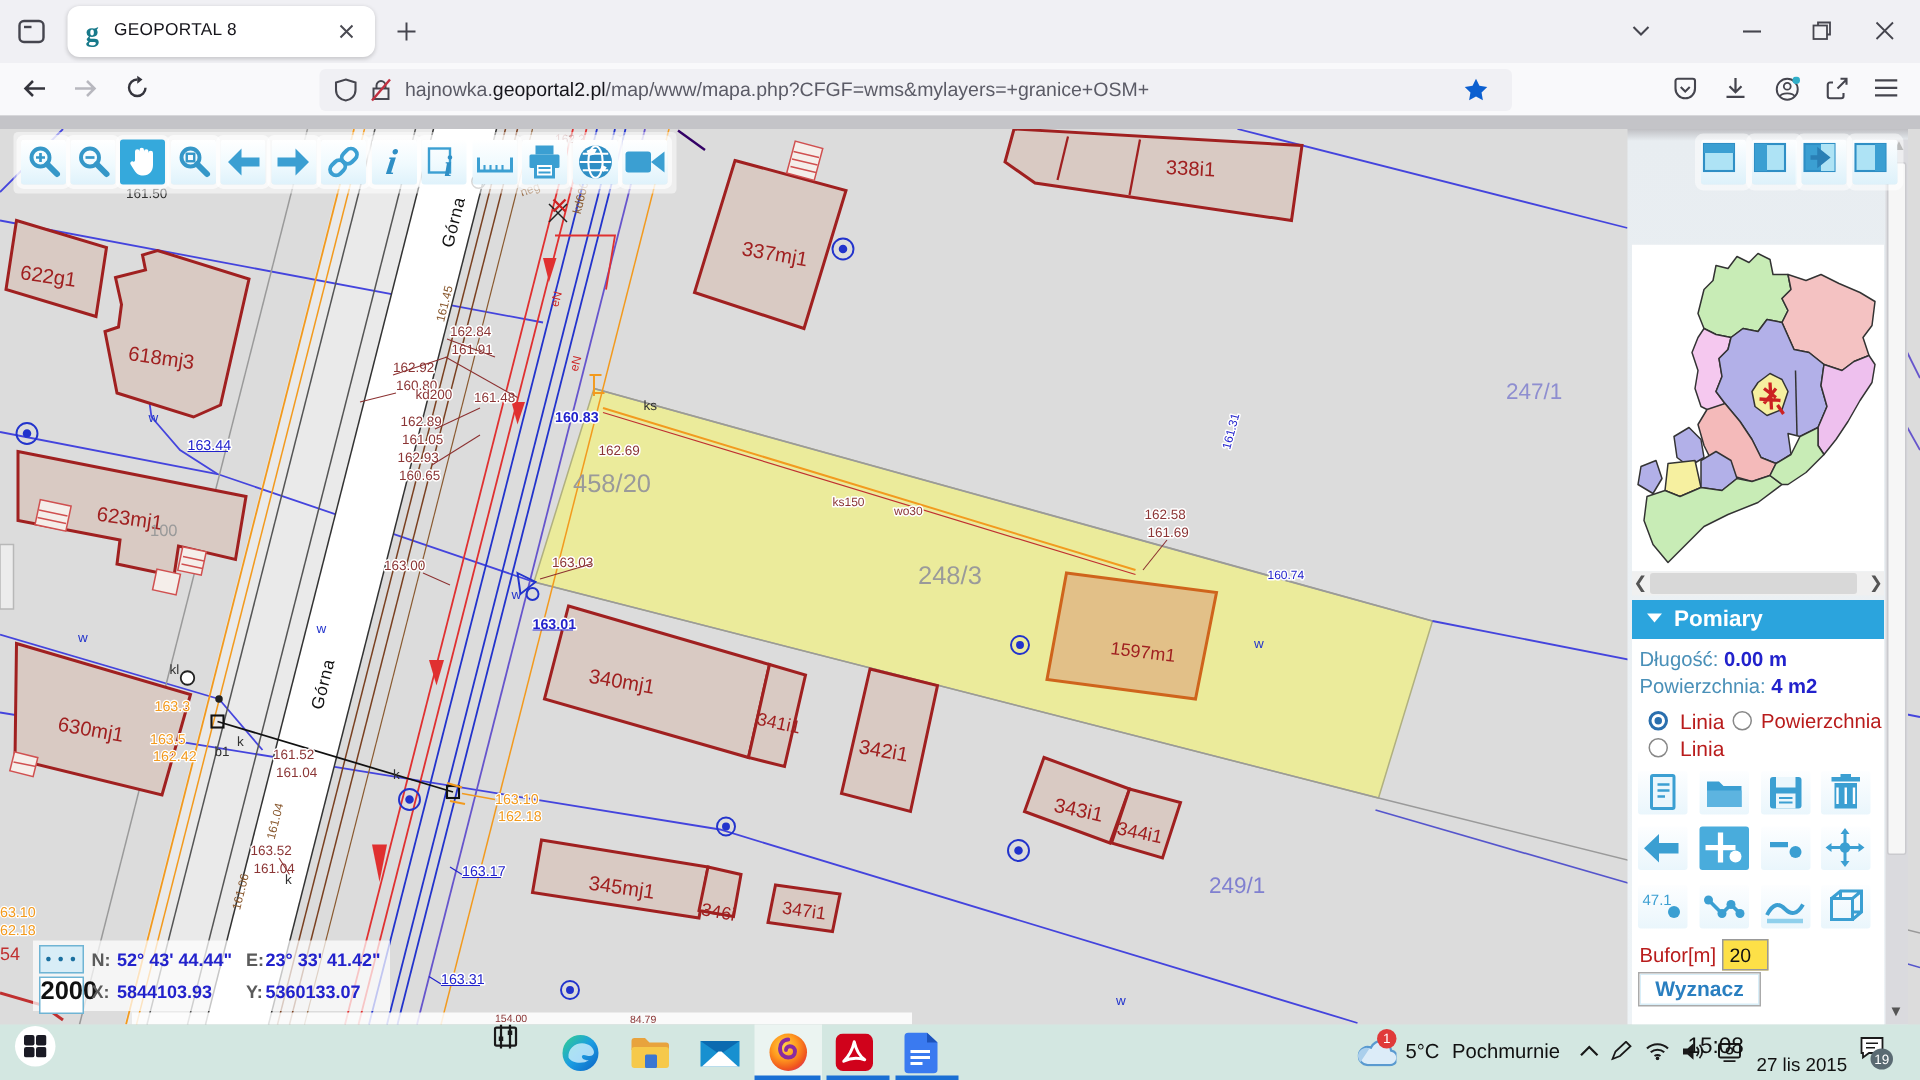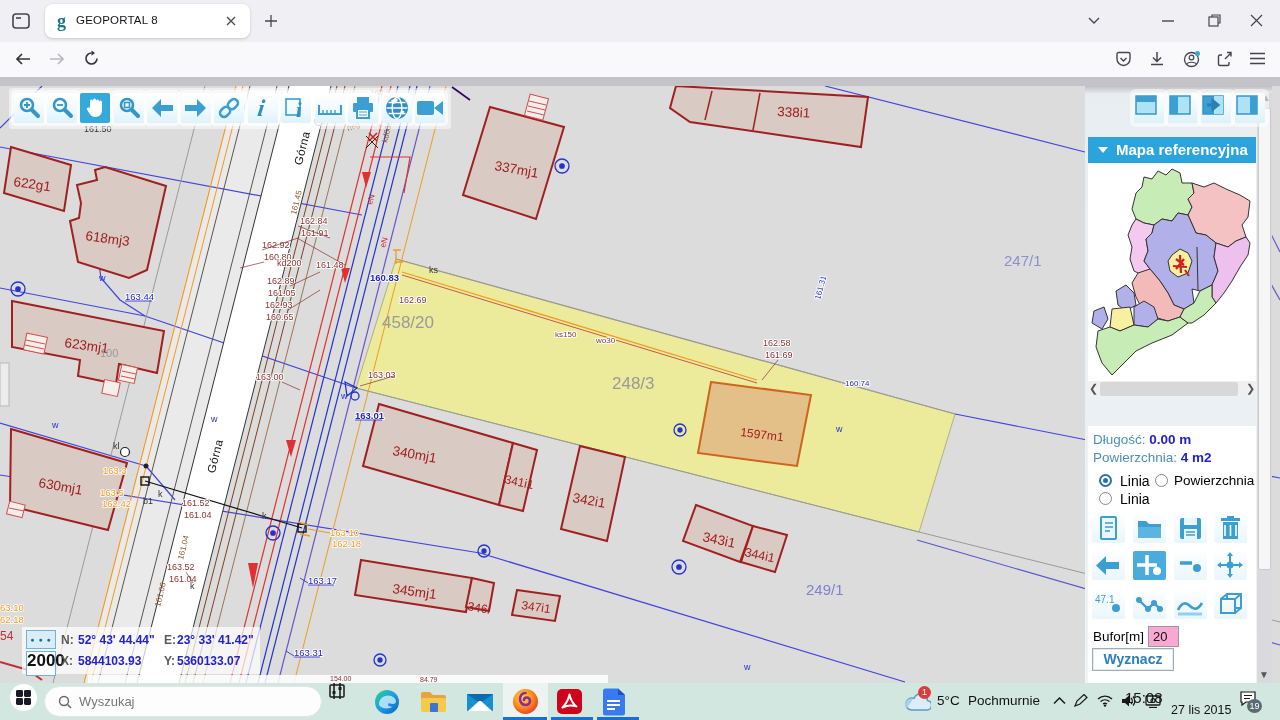--- a/index.html
+++ b/index.html
@@ -14,21 +14,21 @@
   #urlfield { position:absolute; left:213px; top:4px; width:795px; height:28px; background:#f0f0f4; border-radius:4px; }
   .mbtn { position:absolute; top:93px; width:30px; height:30px; border-radius:2px;
           background:linear-gradient(180deg,#ffffff 0%,#f0fafe 55%,#dff2fb 100%);
           box-shadow:0 0 0 3px rgba(255,255,255,.65); display:flex; align-items:center; justify-content:center; }
   .mbtn.active { background:#35a9dc; }
   .phead { position:absolute; width:168px; height:26px; background:#2ba4dd; color:#fff; font-weight:bold; font-size:15px; line-height:26px; z-index:5; }
   .phead .tri { display:inline-block; margin:0 8px 2px 10px; width:0; height:0; border-left:5px solid transparent; border-right:5px solid transparent; border-top:6px solid #fff; }
   .lbtn { position:absolute; top:93px; width:30px; height:30px; z-index:2; background:linear-gradient(180deg,#fdfeff,#ddf1fa); box-shadow:0 0 0 4px rgba(255,255,255,.5); border-radius:2px; }
   .pico { position:absolute; width:33px; height:29px; border-radius:2px; background:linear-gradient(180deg,#fdfeff,#eaf6fc); }
   .pico.on { background:#49acdc; }
-  .ptxt { position:absolute; font-size:14px; color:#000000; }
+  .ptxt { position:absolute; font-size:14px; color:#b91c1c; }
   #coords { position:absolute; left:22px; top:627px; width:238px; height:47px; background:rgba(255,255,255,.72); }
   #coords .lab { position:absolute; color:#5a5a5a; font-size:12px; font-weight:bold; white-space:nowrap; }
   #coords .val { position:absolute; color:#2222cc; font-size:12px; font-weight:bold; white-space:nowrap; }
   #taskbar { position:absolute; left:0; top:683px; width:1280px; height:37px; background:#d3e7e1; }
   #search { position:absolute; left:44px; top:3px; width:278px; height:31px; background:#fdfdfd; border:1px solid #e4e4e4; border-radius:16px; }
   .tico { position:absolute; }
   .tbtxt { position:absolute; color:#111; }
 </style>
 </head>
 <body>
@@ -319,20 +319,34 @@
     <svg class="abs" style="left:14px;top:8px" width="18" height="18" viewBox="0 0 18 18">
         <path d="M16 9 H3 M8 4 L3 9 L8 14" fill="none" stroke="#35353d" stroke-width="1.7"></path>
       </svg>
     <svg class="abs" style="left:48px;top:8px" width="18" height="18" viewBox="0 0 18 18">
         <path d="M2 9 H15 M10 4 L15 9 L10 14" fill="none" stroke="#b8b8bf" stroke-width="1.7"></path>
       </svg>
     <svg class="abs" style="left:83px;top:8px" width="17" height="17" viewBox="0 0 17 17">
         <path d="M14 8.5 A5.5 5.5 0 1 1 8.5 3" fill="none" stroke="#35353d" stroke-width="1.6"></path>
         <path d="M8.5 0.5 L12 3 L8.5 5.8 z" fill="#35353d"></path>
       </svg>
+    <div id="urlfield">
+      <svg class="abs" style="left:10px;top:6px" width="15" height="16" viewBox="0 0 15 16">
+          <path d="M7.5 1 L14 3 V8 C14 12 11 14.5 7.5 15 C4 14.5 1 12 1 8 V3 Z" fill="none" stroke="#45454e" stroke-width="1.4"></path>
+        </svg>
+      <svg class="abs" style="left:33px;top:6px" width="16" height="16" viewBox="0 0 16 16">
+          <rect x="3" y="7" width="10" height="7" fill="none" stroke="#45454e" stroke-width="1.3"></rect>
+          <path d="M5 7 V5 a3 3 0 0 1 6 0 v2" fill="none" stroke="#45454e" stroke-width="1.3"></path>
+          <path d="M14 1 L2 15" stroke="#c03040" stroke-width="1.6"></path>
+        </svg>
+      <div style="position:absolute;left:57px;top:6px;font-size:13px;color:#5b5b66;white-space:nowrap">hajnowka.<span style="color:#15141a">geoportal2.pl</span>/map/www/mapa.php?CFGF=wms&amp;mylayers=+granice+OSM+</div>
+      <svg class="abs" style="left:763px;top:6px" width="16" height="16" viewBox="0 0 16 16">
+          <path d="M8 0.5 L10.3 5.2 L15.5 6 L11.7 9.6 L12.6 14.8 L8 12.3 L3.4 14.8 L4.3 9.6 L0.5 6 L5.7 5.2 Z" fill="#0b5fd0"></path>
+        </svg>
+    </div>
     <svg class="abs" style="left:1115px;top:9px" width="17" height="17" viewBox="0 0 17 17">
         <path d="M2 3 a1.5 1.5 0 0 1 1.5-1.5 h10 A1.5 1.5 0 0 1 15 3 V8 a6.5 6.5 0 0 1 -13 0 Z" fill="none" stroke="#45454e" stroke-width="1.4"></path>
         <path d="M5.5 7 L8.5 10 L11.5 7" fill="none" stroke="#45454e" stroke-width="1.4"></path>
       </svg>
     <svg class="abs" style="left:1149px;top:9px" width="16" height="16" viewBox="0 0 16 16">
         <path d="M8 1 V10 M4 6.5 L8 10.5 L12 6.5" fill="none" stroke="#45454e" stroke-width="1.5"></path>
         <path d="M2 13.5 H14" stroke="#45454e" stroke-width="1.5"></path>
       </svg>
     <svg class="abs" style="left:1183px;top:9px" width="17" height="17" viewBox="0 0 17 17">
         <circle cx="8.5" cy="8.5" r="7" fill="none" stroke="#45454e" stroke-width="1.3"></circle>
@@ -447,21 +461,20 @@
       </svg></div>
   <div class="lbtn" style="left:1201px"><svg width="24" height="24" viewBox="0 0 24 24">
         <rect x="2" y="3" width="20" height="18" fill="#3b9fd2" stroke="#2f8fc5" stroke-width="1.4"></rect>
         <rect x="13" y="3" width="9" height="18" fill="#aee3f5"></rect>
         <path d="M6 12 h10 M12 8 l5 4 -5 4 z" stroke="#2a7fb5" stroke-width="3" fill="#2a7fb5"></path>
       </svg></div>
   <div class="lbtn" style="left:1235px"><svg width="24" height="24" viewBox="0 0 24 24">
         <rect x="2" y="3" width="20" height="18" fill="#aee3f5" stroke="#2f8fc5" stroke-width="1.4"></rect>
         <rect x="15" y="3" width="7" height="18" fill="#3b9fd2"></rect>
       </svg></div>
-  <div class="phead" style="left:1088px;top:137px"><span class="tri"></span>Mapa referencyjna</div>
 
   <svg class="abs" style="left:1088px;top:163px" width="168" height="218" viewBox="0 0 168 218">
     <rect width="168" height="218" fill="#fff"></rect>
     <g stroke="#333" stroke-width="1" stroke-linejoin="round">
       <path d="M44,46 L48,30 54,24 56,14 64,16 70,8 78,12 84,6 92,10 94,20 104,20 106,30 100,36 104,44 100,52 90,50 84,58 74,56 66,62 56,60 48,56 Z" fill="#c8ecb6"></path>
       <path d="M104,20 116,24 126,20 138,26 152,32 162,38 160,54 154,62 158,74 148,78 140,84 128,80 118,72 108,70 100,52 104,44 100,36 106,30 Z" fill="#f4c2c2"></path>
       <path d="M48,56 56,60 66,62 64,70 58,76 60,88 56,98 62,106 54,112 46,108 42,96 44,84 40,72 44,62 Z" fill="#f5c8ef"></path>
       <path d="M66,62 74,56 84,58 90,50 100,52 108,70 118,72 128,80 126,94 130,108 124,122 112,128 104,126 106,140 96,146 86,142 80,130 72,118 62,106 56,98 60,88 58,76 64,70 Z" fill="#b2b0e8"></path>
       <path d="M128,80 140,84 148,78 158,74 162,80 160,92 152,104 144,118 136,130 128,140 124,134 124,122 130,108 126,94 Z" fill="#eec0ee"></path>
       <path d="M62,106 72,118 80,130 86,142 96,146 92,154 80,158 66,154 54,146 48,134 44,120 50,110 Z" fill="#f4baba"></path>
@@ -474,20 +487,21 @@
       <line x1="109" y1="84" x2="110" y2="127" stroke="#333"></line>
       <path d="M84,92 92,86 100,90 104,98 100,110 90,114 82,108 80,98 Z" fill="#f6f0a0"></path>
     </g>
     <path d="M88,96 l8,6 M96,96 l-8,10 M92,92 l1,18 M85,103 l14,1 M97,107 l4,6" stroke="#cc2222" stroke-width="2.2"></path>
   </svg>
 
   <div class="abs" style="left:1088px;top:381px;width:168px;height:16px;background:#f0f0f0"></div>
   <div class="abs" style="left:1100px;top:382px;width:138px;height:14px;background:#d8d8d8;border-radius:2px"></div>
   <div class="abs" style="left:1089px;top:382px;font-size:11px;color:#555">❮</div>
   <div class="abs" style="left:1246px;top:382px;font-size:11px;color:#555">❯</div>
+  <div class="phead" style="left:1088px;top:400px"><span class="tri"></span>Pomiary</div>
   <div class="abs" style="left:1088px;top:426px;width:168px;height:257px;background:#fff"></div>
 
   <div class="abs" style="left:1093px;top:432px;font-size:13.5px;color:#4a90b8">Długość: <span style="color:#2222cc;font-weight:bold">0.00 m</span></div>
   <div class="abs" style="left:1093px;top:450px;font-size:13.5px;color:#4a90b8">Powierzchnia: <span style="color:#2222cc;font-weight:bold">4 m2</span></div>
   <div class="abs" style="left:1099px;top:474px;width:13px;height:13px;border:2px solid #2a6fae;border-radius:50%;background:#fff"></div>
   <div class="abs" style="left:1103px;top:478px;width:5px;height:5px;border-radius:50%;background:#2a6fae"></div>
   <div class="ptxt" style="left:1120px;top:473px">Linia</div>
   <div class="abs" style="left:1155px;top:474px;width:13px;height:13px;border:1.6px solid #888;border-radius:50%;background:#fff"></div>
   <div class="ptxt" style="left:1174px;top:473px;font-size:13.5px">Powierzchnia</div>
   <div class="abs" style="left:1099px;top:492px;width:13px;height:13px;border:1.6px solid #888;border-radius:50%;background:#fff"></div>
@@ -542,21 +556,21 @@
       </svg></div>
   <div class="pico" style="left:1174px;top:590px"><svg width="33" height="29" viewBox="0 0 33 29">
         <path d="M4 20 C8 12 12 12 16 16 C20 20 24 20 28 13" fill="none" stroke="#3b9fd2" stroke-width="2.6"></path>
         <path d="M4 24 h24" stroke="#8fd0ec" stroke-width="3"></path>
       </svg></div>
   <div class="pico" style="left:1214px;top:590px"><svg width="33" height="29" viewBox="0 0 33 29">
         <rect x="7" y="9" width="14" height="14" fill="none" stroke="#3b9fd2" stroke-width="2"></rect>
         <path d="M7 9 L13 4 H27 V18 L21 23 M13 4 V10 M27 4 L21 9 M27 18 H21" fill="none" stroke="#3b9fd2" stroke-width="2"></path>
       </svg></div>
   <div class="ptxt" style="left:1093px;top:629px;font-size:13.5px">Bufor[m]</div>
-  <div class="abs" style="left:1148px;top:626px;width:31px;height:21px;border:1px solid #999;background:#f9a8d4;font-size:13px;color:#111;padding:2px 0 0 4px">20</div>
+  <div class="abs" style="left:1148px;top:626px;width:31px;height:21px;border:1px solid #999;background:#fde047;font-size:13px;color:#111;padding:2px 0 0 4px">20</div>
   <div class="abs" style="left:1092px;top:648px;width:82px;height:23px;background:#fff;border:1px solid #aaa;box-shadow:inset 0 0 0 1px #d8eef8;color:#2a7fc0;font-weight:bold;font-size:14px;text-align:center;line-height:21px">Wyznacz</div>
 
   <div class="abs" style="left:1257px;top:93px;width:15px;height:590px;background:#dadade"></div>
   <div class="abs" style="left:1258px;top:108px;width:13px;height:462px;background:#f6f6f6;border:1px solid #cacace;border-radius:2px"></div>
   <div class="abs" style="left:1261px;top:92px;font-size:10px;color:#777">▲</div>
   <div class="abs" style="left:1259px;top:669px;font-size:10px;color:#555">▼</div>
 
   <div id="coords">
     <div class="abs" style="left:4px;top:3px;width:30px;height:19px;border:1px solid #6fb4d4;background:#d8edf7;color:#1a6f9f;font-size:7px;text-align:center;line-height:17px;letter-spacing:1px">● ● ●</div>
     <div class="abs" style="left:4px;top:24px;width:30px;height:25px;border:1px solid #6fb4d4;background:#fff;color:#111;font-weight:bold;font-size:17px;text-align:right;line-height:18px">2000</div>
@@ -570,27 +584,20 @@
       <span class="val" style="left:155px;top:27px">5360133.07</span>
   </div>
   <div id="taskbar">
     <div class="abs" style="left:10px;top:1px;width:27px;height:27px;background:#fff;border-radius:50%"></div>
     <svg class="abs" style="left:16px;top:7px" width="15" height="15" viewBox="0 0 15 15">
         <rect x="0" y="0" width="7" height="7" rx="1.4" fill="#1a1a24"></rect>
         <rect x="8" y="0" width="7" height="7" rx="1.4" fill="#1a1a24"></rect>
         <rect x="0" y="8" width="7" height="7" rx="1.4" fill="#1a1a24"></rect>
         <rect x="8" y="8" width="7" height="7" rx="1.4" fill="#1a1a24"></rect>
       </svg>
-    <div id="search">
-      <svg class="abs" style="left:13px;top:8px" width="14" height="14" viewBox="0 0 14 14">
-          <circle cx="6" cy="6" r="4.5" fill="none" stroke="#666" stroke-width="1.4"></circle>
-          <line x1="9.5" y1="9.5" x2="13" y2="13" stroke="#666" stroke-width="1.4"></line>
-        </svg>
-      <span class="abs" style="left:34px;top:7px;font-size:13px;color:#777">Wyszukaj</span>
-    </div>
     <svg class="tico" style="left:329px" width="19" height="17" viewBox="0 0 19 17">
         <rect x="1" y="2" width="14" height="12" rx="1" fill="none" stroke="#1a1a1a" stroke-width="1.5"></rect>
         <path d="M5 0 v16 M11 0 v16" stroke="#1a1a1a" stroke-width="1.5"></path>
         <rect x="3.5" y="8" width="3" height="3" fill="#1a1a1a"></rect>
         <rect x="9.5" y="4" width="3" height="3" fill="#1a1a1a"></rect>
       </svg>
     <svg class="tico" style="left:374px;top:6px" width="26" height="26" viewBox="0 0 26 26">
         <defs>
           <linearGradient id="edg" x1="0" y1="0" x2="1" y2="1">
             <stop offset="0" stop-color="#35d28a"></stop>

